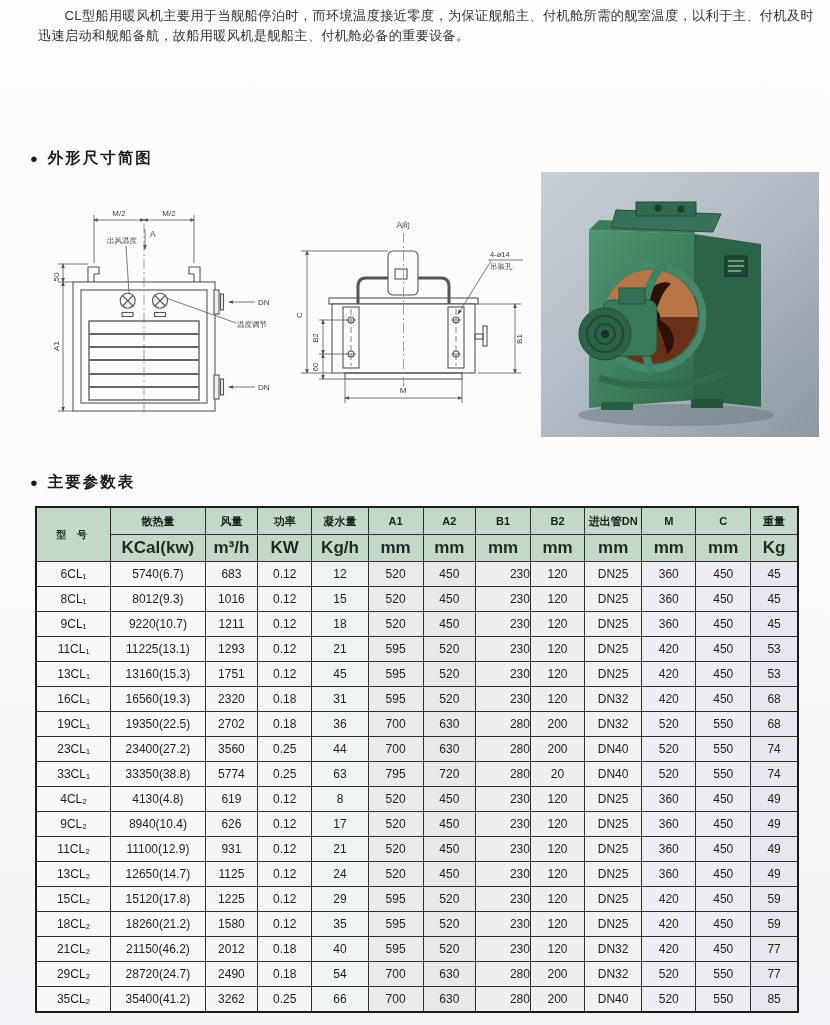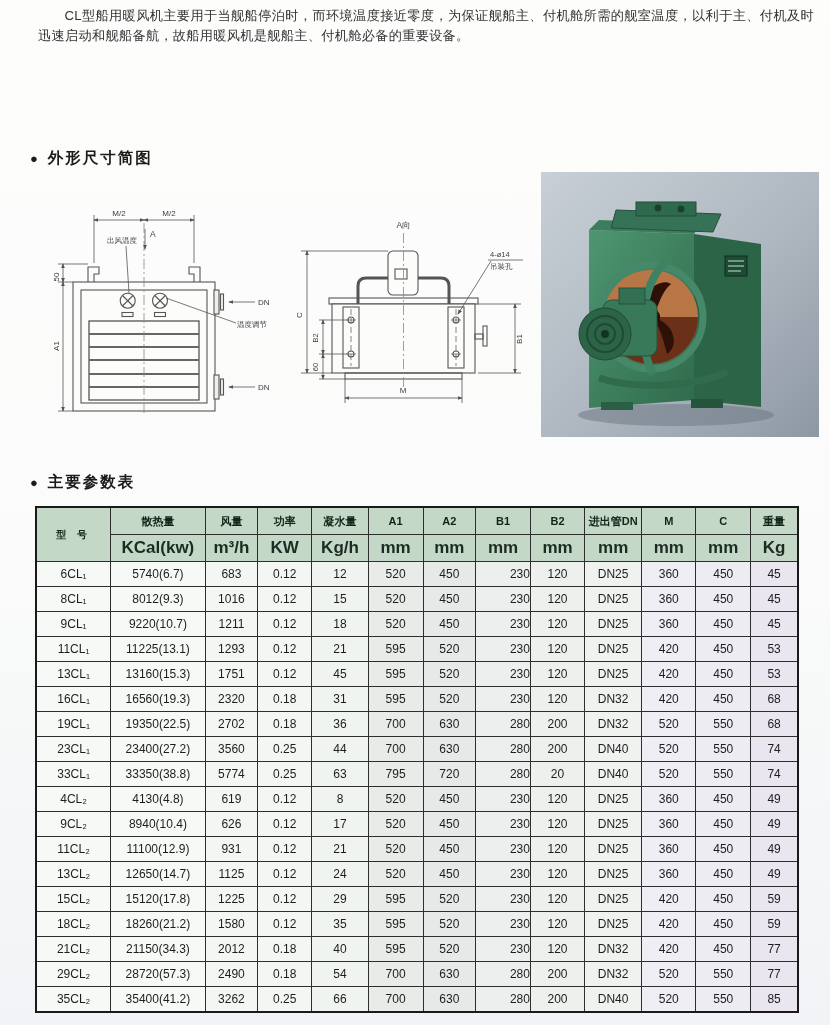--- a/index.html
+++ b/index.html
@@ -558,36 +558,36 @@
             <td>520</td>
             <td>230</td>
             <td>120</td>
             <td>DN25</td>
             <td>420</td>
             <td>450</td>
             <td>59</td>
           </tr>
           <tr>
             <td>21CL₂</td>
-            <td>21150(34.3)</td>
+            <td>21150(46.2)</td>
             <td>2012</td>
             <td>0.18</td>
             <td>40</td>
             <td>595</td>
             <td>520</td>
             <td>230</td>
             <td>120</td>
             <td>DN32</td>
             <td>420</td>
             <td>450</td>
             <td>77</td>
           </tr>
           <tr>
             <td>29CL₂</td>
-            <td>28720(57.3)</td>
+            <td>28720(24.7)</td>
             <td>2490</td>
             <td>0.18</td>
             <td>54</td>
             <td>700</td>
             <td>630</td>
             <td>280</td>
             <td>200</td>
             <td>DN32</td>
             <td>520</td>
             <td>550</td>

